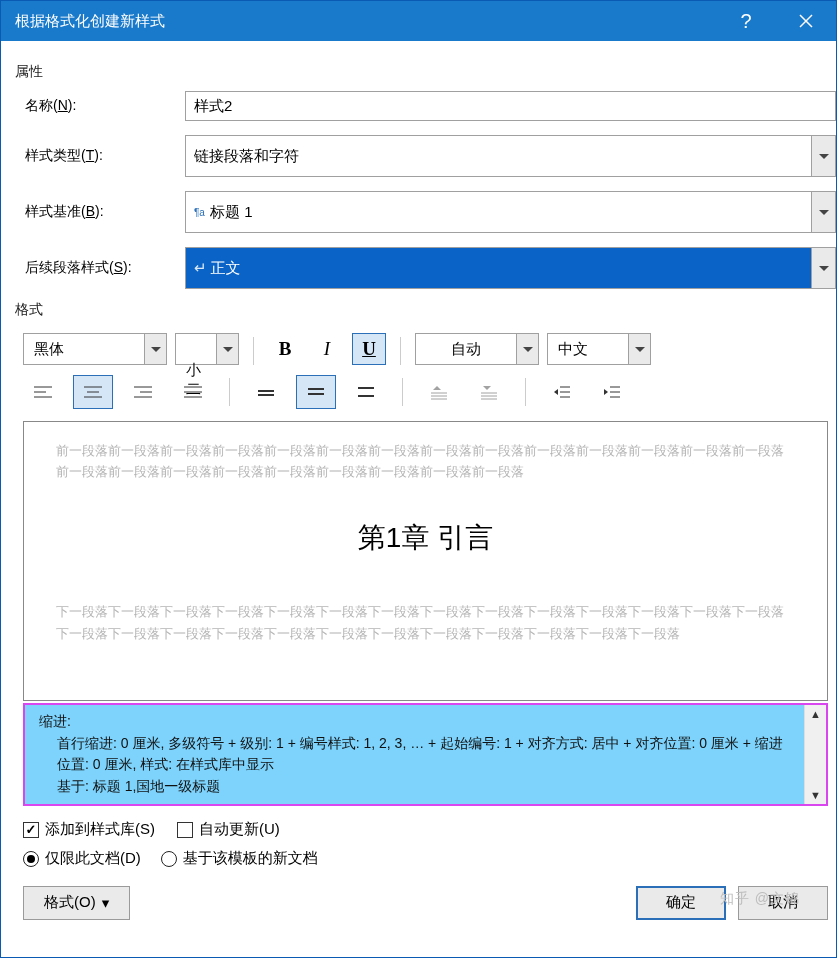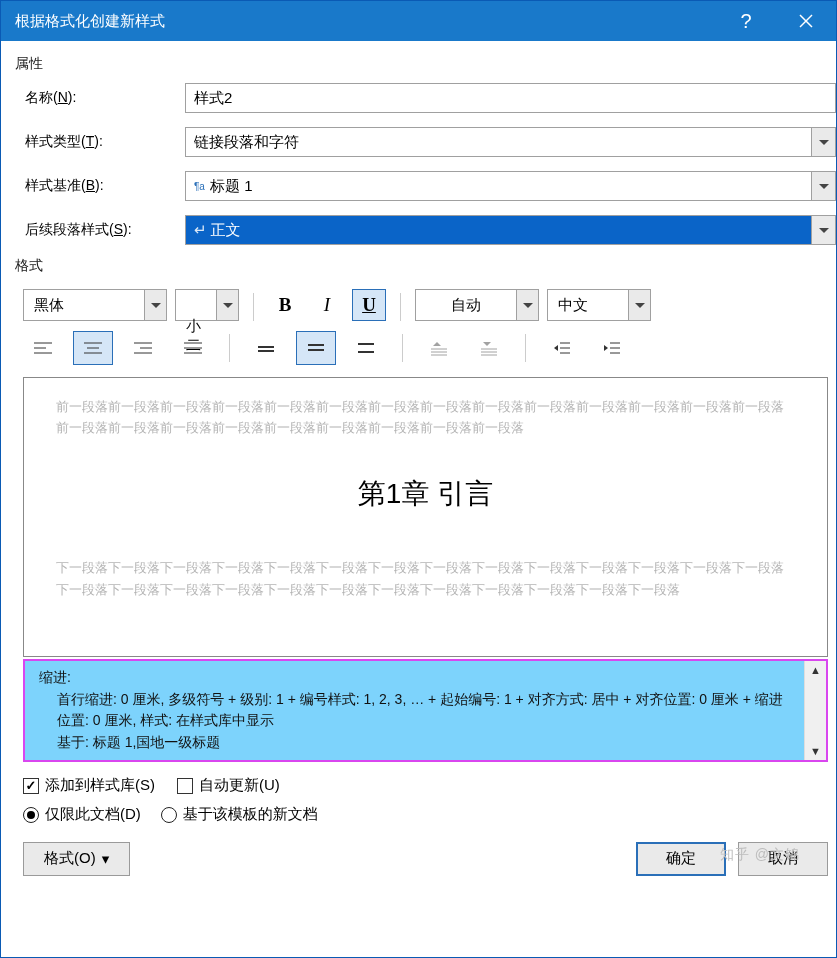--- a/index.html
+++ b/index.html
@@ -10,20 +10,21 @@
     background: #888;
     color: #000;
   }
   .dialog {
     width: 837px;
     height: 958px;
     background: #fff;
     display: flex;
     flex-direction: column;
     border: 1px solid #0a5ab4;
+    gap: 8px;
   }
   .titlebar {
     background: #1979ca;
     color: #fff;
     height: 40px;
     display: flex;
     align-items: center;
     padding-left: 14px;
     font-size: 15px;
   }
@@ -62,21 +63,21 @@
     height: 30px;
     border: 1px solid #a0a0a0;
     padding: 2px 8px;
     font-family: inherit;
     font-size: 15px;
     background: #fff;
   }
   .combo {
     display: flex;
     width: 100%;
-    height: 30px;
+    height: 42px;
     border: 1px solid #a0a0a0;
     background: #fff;
     align-items: stretch;
   }
   .combo .combo-val {
     flex: 1;
     padding: 3px 8px;
     display: flex;
     align-items: center;
     font-size: 15px;

